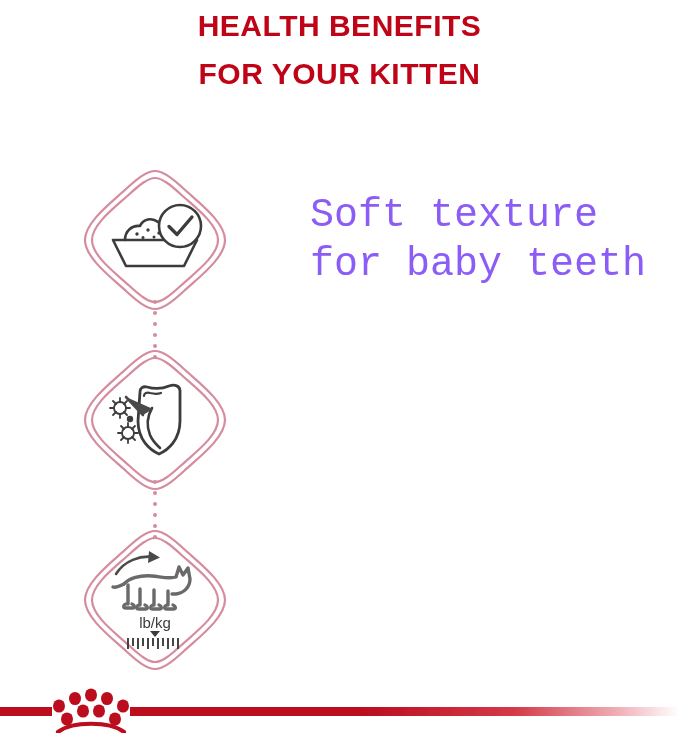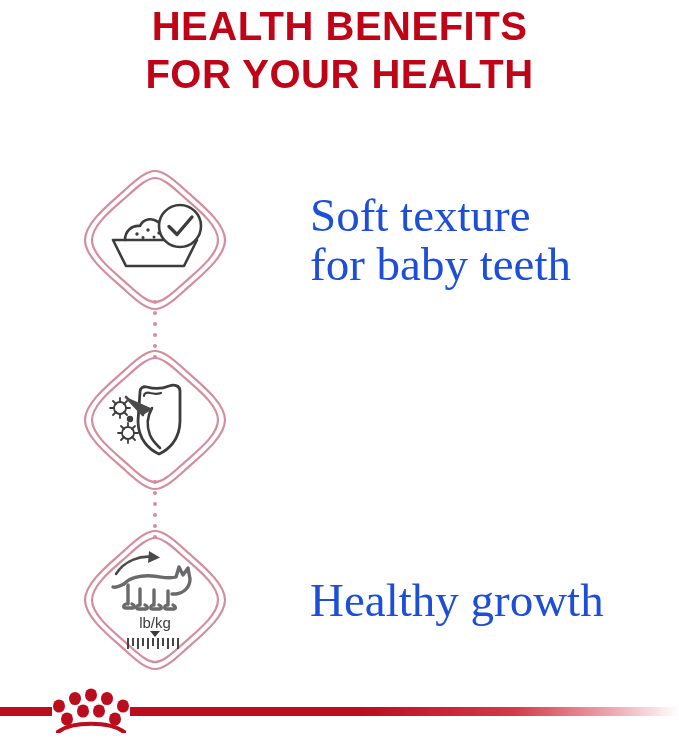--- a/index.html
+++ b/index.html
@@ -28,21 +28,21 @@
     top: 2px;
     left: 0;
     width: 679px;
     text-align: center;
   }
   .title-line {
     display: block;
     color: #c00418;
     font-family: "Liberation Sans", sans-serif;
     font-weight: bold;
-    font-size: 40px;
+    font-size: 30px;
     line-height: 48px;
     letter-spacing: 0.5px;
   }
 
   
   .benefits {
     position: absolute;
     top: 150px;
     left: 0;
     width: 679px;
@@ -69,24 +69,24 @@
     display: block;
     width: 150px;
     height: 150px;
   }
 
   .label-cell {
     flex: 1;
     padding-right: 20px;
   }
   .benefit-label {
-    color: #1d4ed8;
-    font-family: Liberation Serif, serif;
+    color: #8b5cf6;
+    font-family: Liberation Mono, monospace;
     font-weight: normal;
-    font-size: 47px;
+    font-size: 40px;
     line-height: 49px;
     white-space: pre-line;
   }
 
   
   .connector {
     position: absolute;
     left: 0;
     width: 310px;
     display: flex;
@@ -140,21 +140,21 @@
   }
   .crown svg { display: block; }
 </style>
 </head>
 <body>
 
 <div class="page">
 
   <div class="title-block">
     <span class="title-line">HEALTH BENEFITS</span>
-    <span class="title-line">FOR YOUR HEALTH</span>
+    <span class="title-line">FOR YOUR KITTEN</span>
   </div>
 
   <div class="benefits">
 
     <div class="benefit-row">
       <div class="badge-cell">
         <div class="badge">
           <svg viewBox="0 0 150 150" xmlns="http://www.w3.org/2000/svg">
             <g fill="none" stroke="#d58c9e" stroke-width="2.2">
               <path d="M75 6 C83 6 92 13 104 24 C118 37 145 57 145 75 C145 93 118 113 104 126 C92 137 83 144 75 144 C67 144 58 137 46 126 C32 113 5 93 5 75 C5 57 32 37 46 24 C58 13 67 6 75 6 Z"></path>
@@ -237,23 +237,20 @@
                 <path d="M68 113 L68 124"></path>
                 <path d="M73 113 L73 121"></path>
               <path d="M78 113 L78 124"></path>
                 <path d="M83 113 L83 121"></path>
                 <path d="M88 113 L88 124"></path>
               <path d="M93 113 L93 121"></path>
                 <path d="M98 113 L98 124"></path>
             </g>
           </svg>
         </div>
-      </div>
-      <div class="label-cell">
-        <div class="benefit-label">Healthy growth</div>
       </div>
     </div>
 
     <div class="connector connector-1">
       <span class="connector-dots">
         <i></i>
           <i></i>
           <i></i>
           <i></i>
           <i></i>

